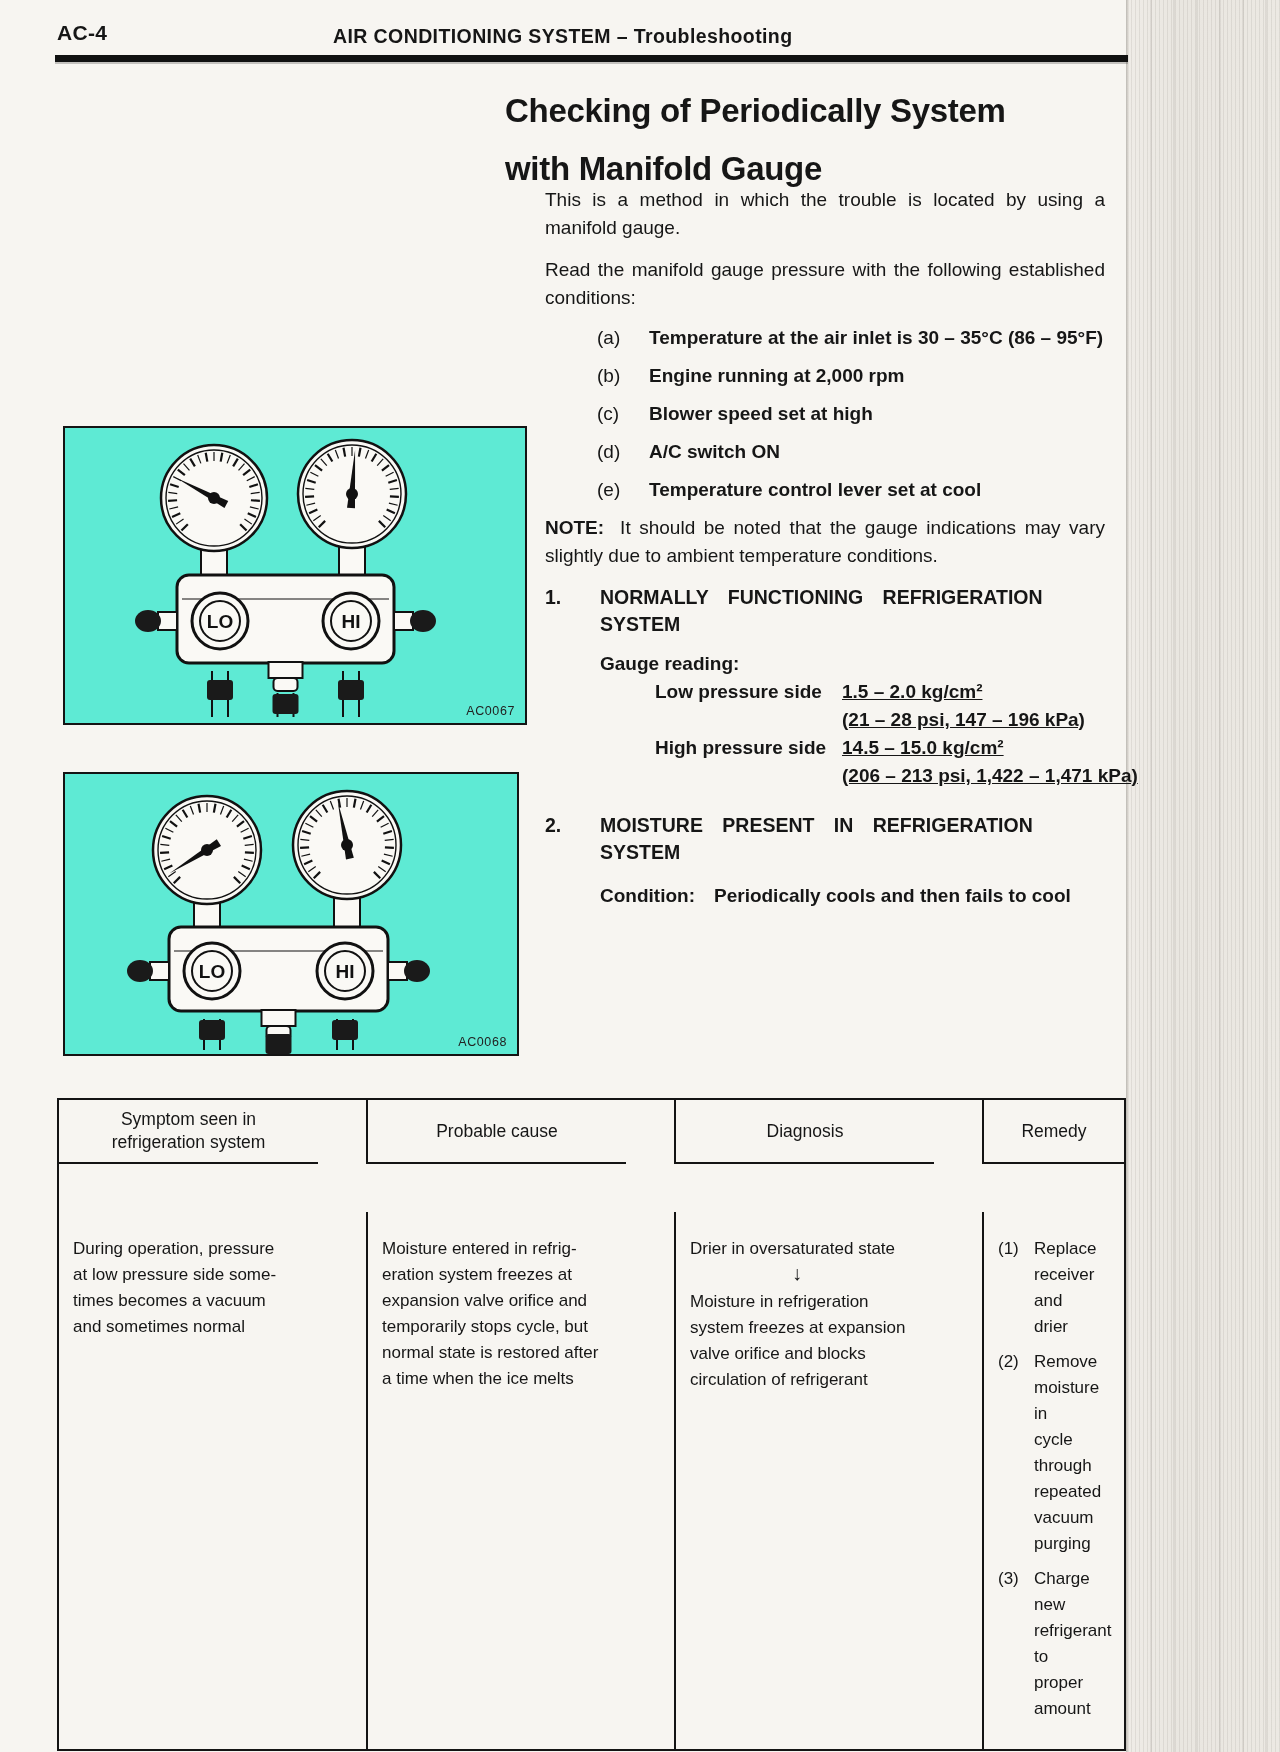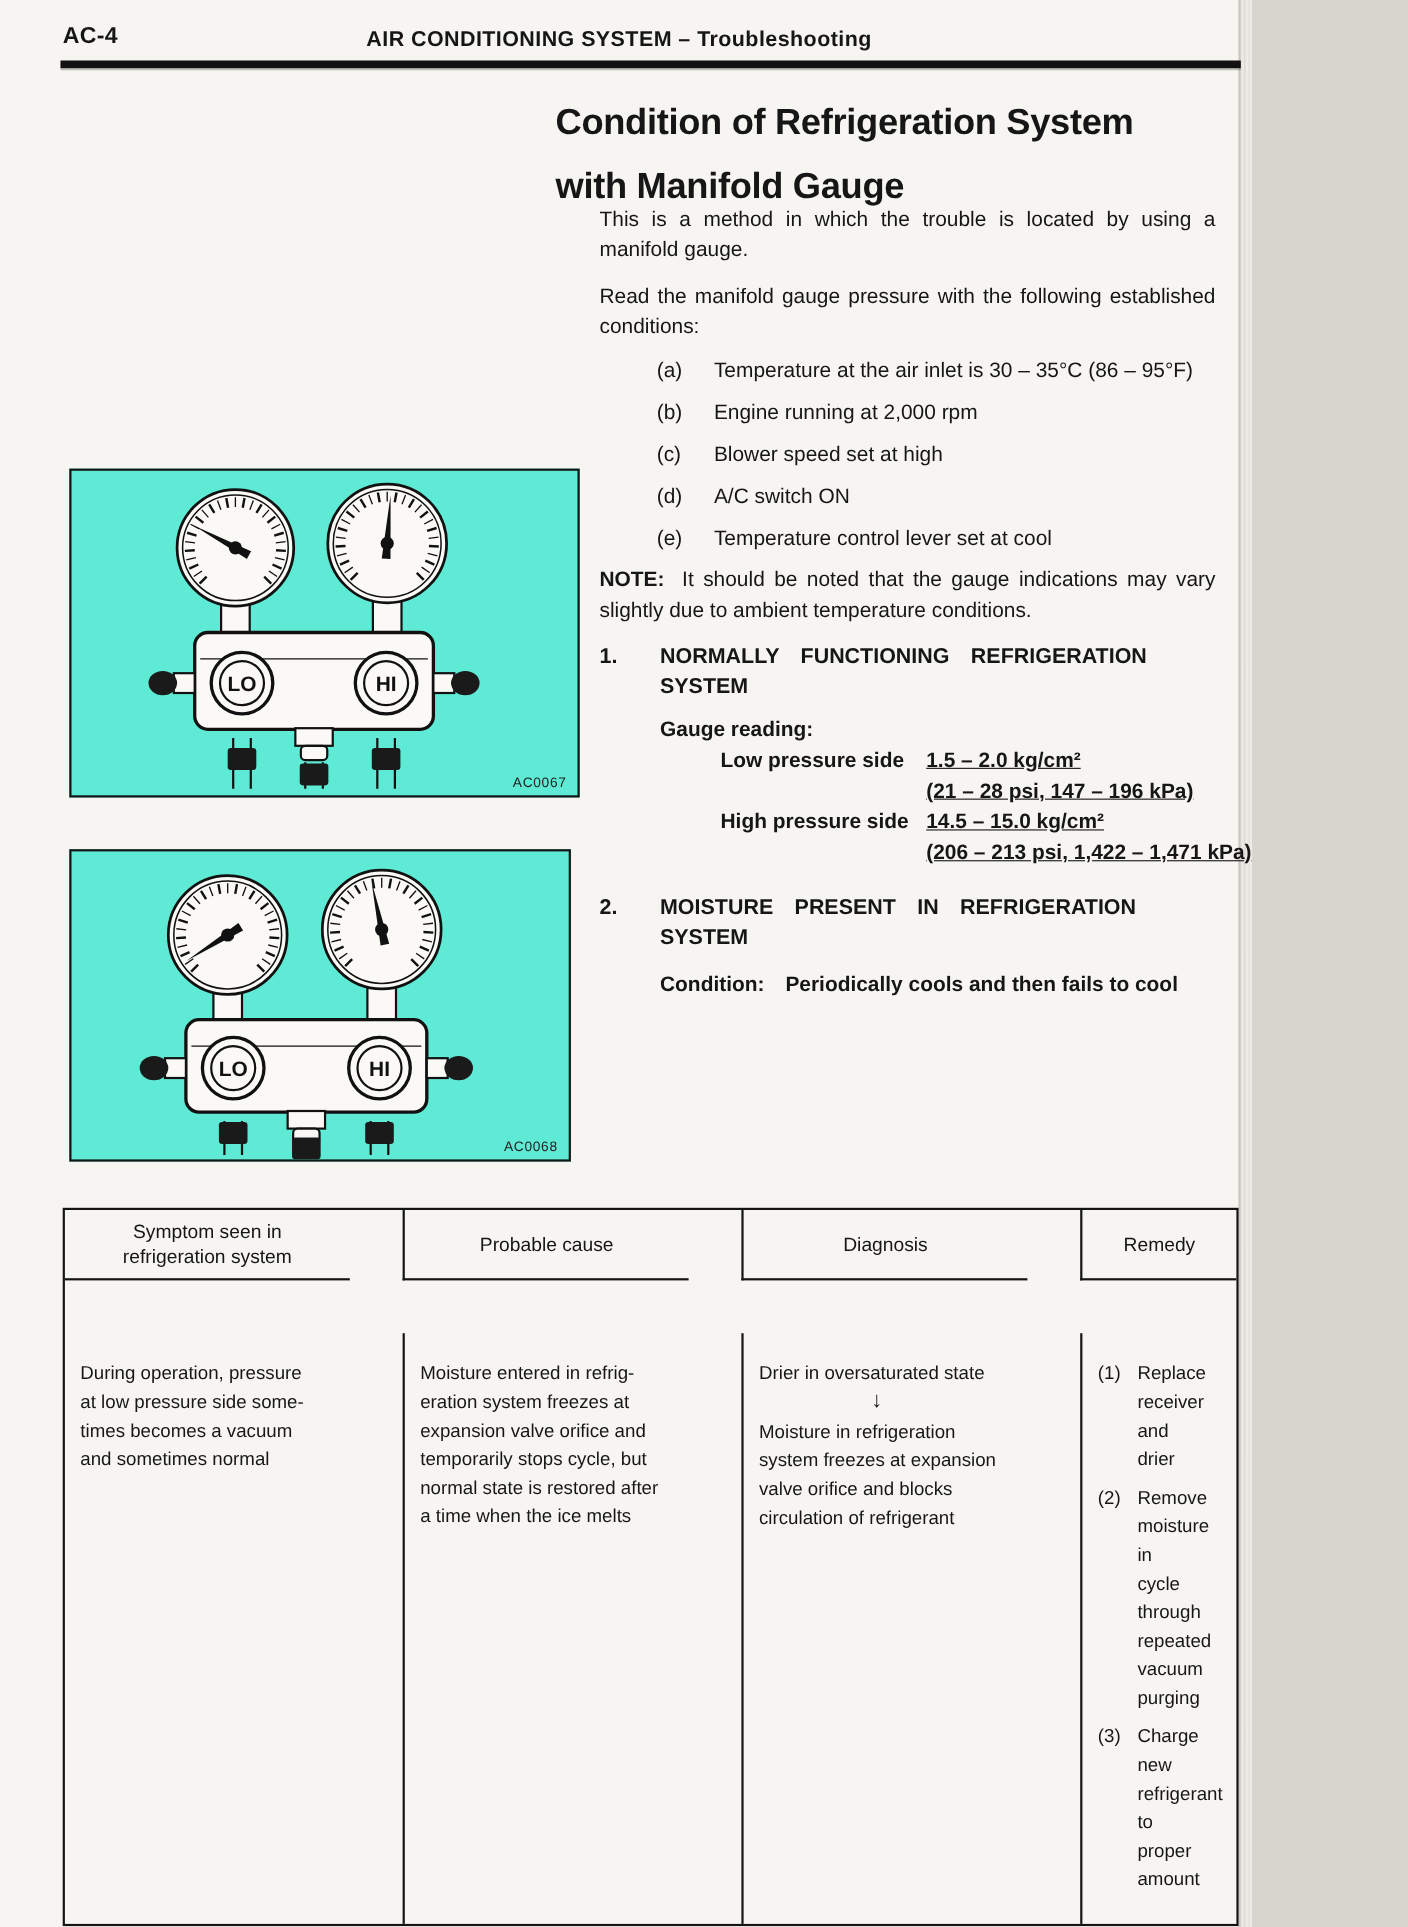--- a/index.html
+++ b/index.html
@@ -1,17 +1,17 @@
 <!DOCTYPE html>
 <html><head>
 <meta charset="utf-8">
 <style>
   html,body{margin:0;padding:0;background:#d8d5cf;}
   .page{
-    position:relative; width:1138px; height:1752px; overflow:hidden;
+    position:relative; width:1280px; height:1752px; overflow:hidden;
     background:#f7f5f1; color:#161616;
     font-family:"Liberation Sans","DejaVu Sans",sans-serif;
   }
   
   .hdr-pagenum{position:absolute;left:57px;top:21px;font-size:21px;font-weight:bold;letter-spacing:.3px;}
   .hdr-title{position:absolute;left:333px;top:25px;font-size:19.5px;font-weight:bold;letter-spacing:.4px;}
   .hdr-rule{position:absolute;left:55px;top:55px;width:1073px;height:7px;background:#111;
     box-shadow:0 2px 0 rgba(40,40,40,.25);}
   
   .scan-band{
@@ -23,21 +23,21 @@
     border-left:1px solid rgba(90,85,78,.28);
   }
   
   .art-title{position:absolute;left:505px;top:82px;width:612px;
     font-size:33px;font-weight:bold;letter-spacing:-.3px;line-height:58px;}
   .textcol{position:absolute;left:545px;top:186px;width:560px;font-size:19px;line-height:28px;}
   .p-just{text-align:justify;margin:0 0 14px 0;}
   .p-just.second{margin-bottom:12px;}
   .cond{display:flex;margin:0 0 10px 0;}
   .cond-label{width:52px;flex:none;margin-left:52px;}
-  .cond-text{white-space:nowrap;}
+  .cond-text{white-space:nowrap;font-weight:bold;}
   .note{margin-top:4px;}
   .note-label{font-weight:bold;margin-right:16px;}
   .sec{display:flex;margin-top:12px;font-weight:bold;font-size:19.5px;line-height:27px;}
   .sec.sec2{margin-top:22px;}
   .sec-num{width:55px;flex:none;}
   .sec-head{white-space:pre-line;word-spacing:14px;}
   .gauge-label{margin:12px 0 0 55px;font-weight:bold;}
   .g-rows{margin-left:110px;font-weight:bold;}
   .g-row{display:flex;line-height:28px;}
   .g-side{width:187px;flex:none;}
@@ -72,21 +72,21 @@
 
 <div class="page">
 
   <div class="scan-band"></div>
 
   <div class="hdr-pagenum">AC-4</div>
   <div class="hdr-title">AIR CONDITIONING SYSTEM – Troubleshooting</div>
   <div class="hdr-rule"></div>
 
   <div class="art-title">
-    <div>Condition of Refrigeration System</div>
+    <div>Checking of Periodically System</div>
     <div>with Manifold Gauge</div>
   </div>
 
   <div class="textcol">
     <p class="p-just">This is a method in which the trouble is located by using a manifold gauge.</p>
     <p class="p-just second">Read the manifold gauge pressure with the following established conditions:</p>
 
     <div>
       <div class="cond">
         <span class="cond-label">(a)</span>

